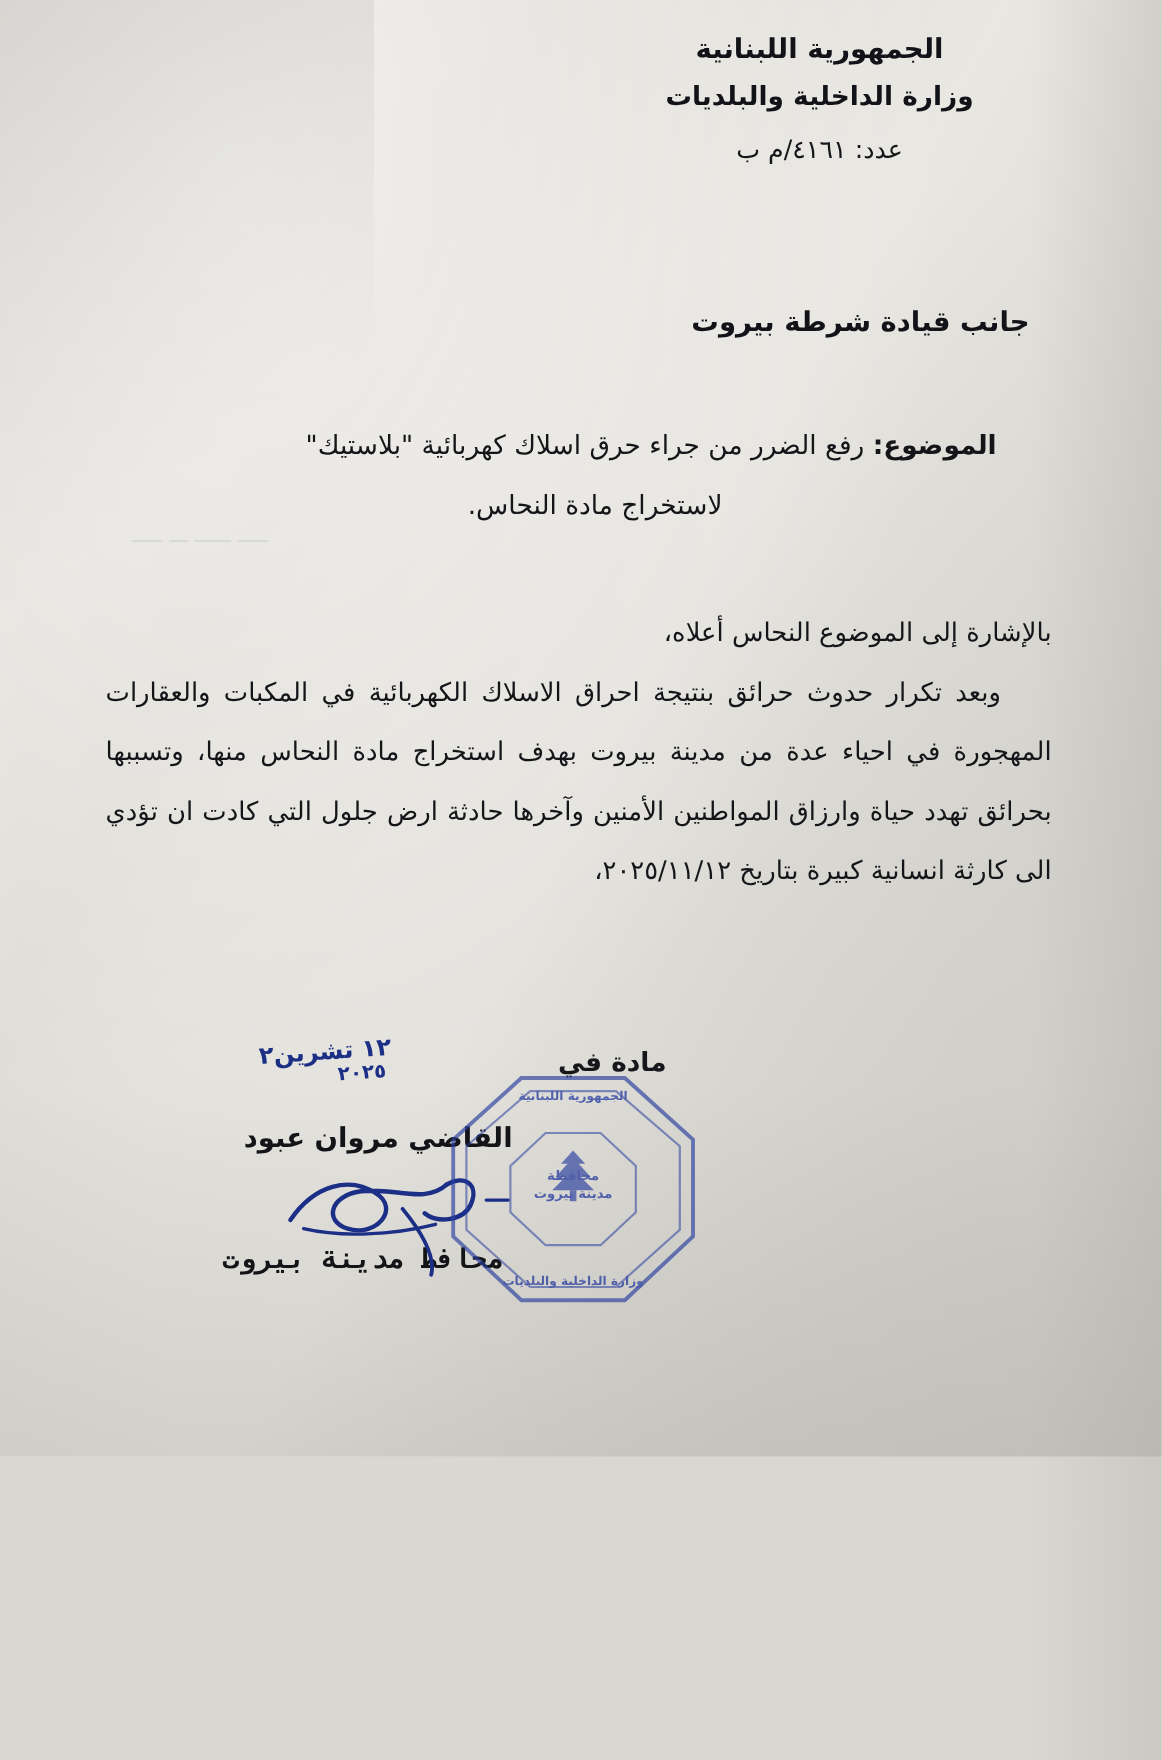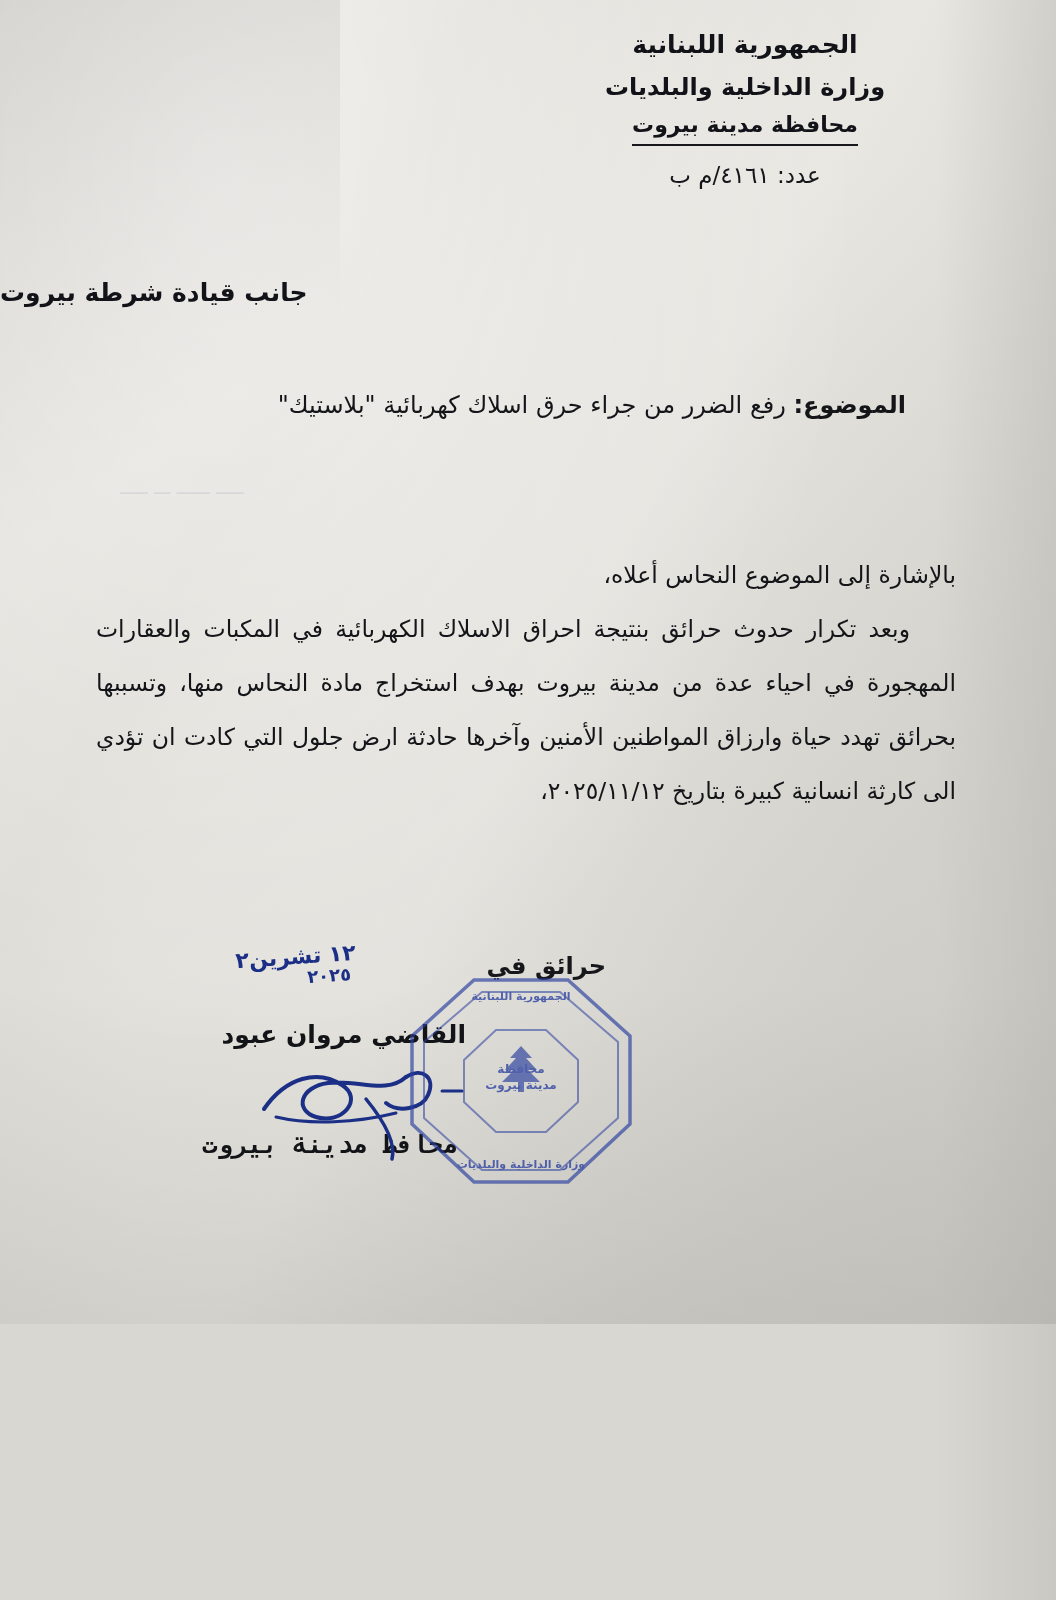--- a/index.html
+++ b/index.html
@@ -94,21 +94,21 @@
     color: #15161a;
     text-align: center;
   }
 
   
   .addressee {
     position: absolute;
     top: 278px;
     right: 0;
     width: 1056px;
-    text-align: left;
+    text-align: right;
     font-size: 25px;
     font-weight: bold;
     color: #121318;
     padding-right: 120px;
     box-sizing: border-box;
   }
 
   
   .subject {
     position: absolute;
@@ -251,39 +251,39 @@
   <div class="shade-top-left"></div>
   <div class="shade-right"></div>
   <div class="shade-bottom"></div>
   <div class="ghost">ـــــ ـــ ــــــ ـــــ</div>
 
   <div class="content">
 
     <div class="letterhead">
       <div class="lh-line l1">الجمهورية اللبنانية</div>
       <div class="lh-line l2">وزارة الداخلية والبلديات</div>
-      <div><span class="lh-line l3">محافظة مدينة بيروت</span></div>
       <div class="lh-number">عدد: ٤١٦١/م ب</div>
     </div>
 
     <div class="addressee">جانب قيادة شرطة بيروت</div>
 
     <div class="subject">
       <b>الموضوع:</b>
       <span>رفع الضرر من جراء حرق اسلاك كهربائية "بلاستيك"</span>
+      <span class="second">لاستخراج    مادة النحاس.</span>
     </div>
 
     <div class="body-text">
       <p class="center-ish">بالإشارة إلى الموضوع النحاس أعلاه،</p>
       <p class="indent">وبعد تكرار حدوث حرائق بنتيجة احراق الاسلاك الكهربائية في المكبات والعقارات المهجورة في احياء عدة من مدينة بيروت بهدف استخراج مادة النحاس منها، وتسببها بحرائق تهدد حياة وارزاق المواطنين الأمنين وآخرها حادثة ارض جلول التي كادت ان تؤدي الى كارثة انسانية كبيرة بتاريخ ٢٠٢٥/١١/١٢،</p>
     </div>
 
     <div class="sign-area">
 
-      <div class="place-date">حرائق في</div>
+      <div class="place-date">مادة في</div>
 
       <div class="hand-date">
         <span>١٢</span>
         <span>تشرين٢</span>
         <span class="d2">٢٠٢٥</span>
       </div>
 
       <div class="signer-name">القاضي مروان عبود</div>
       <div class="signer-title">محافظ مدينة بيروت</div>
 

